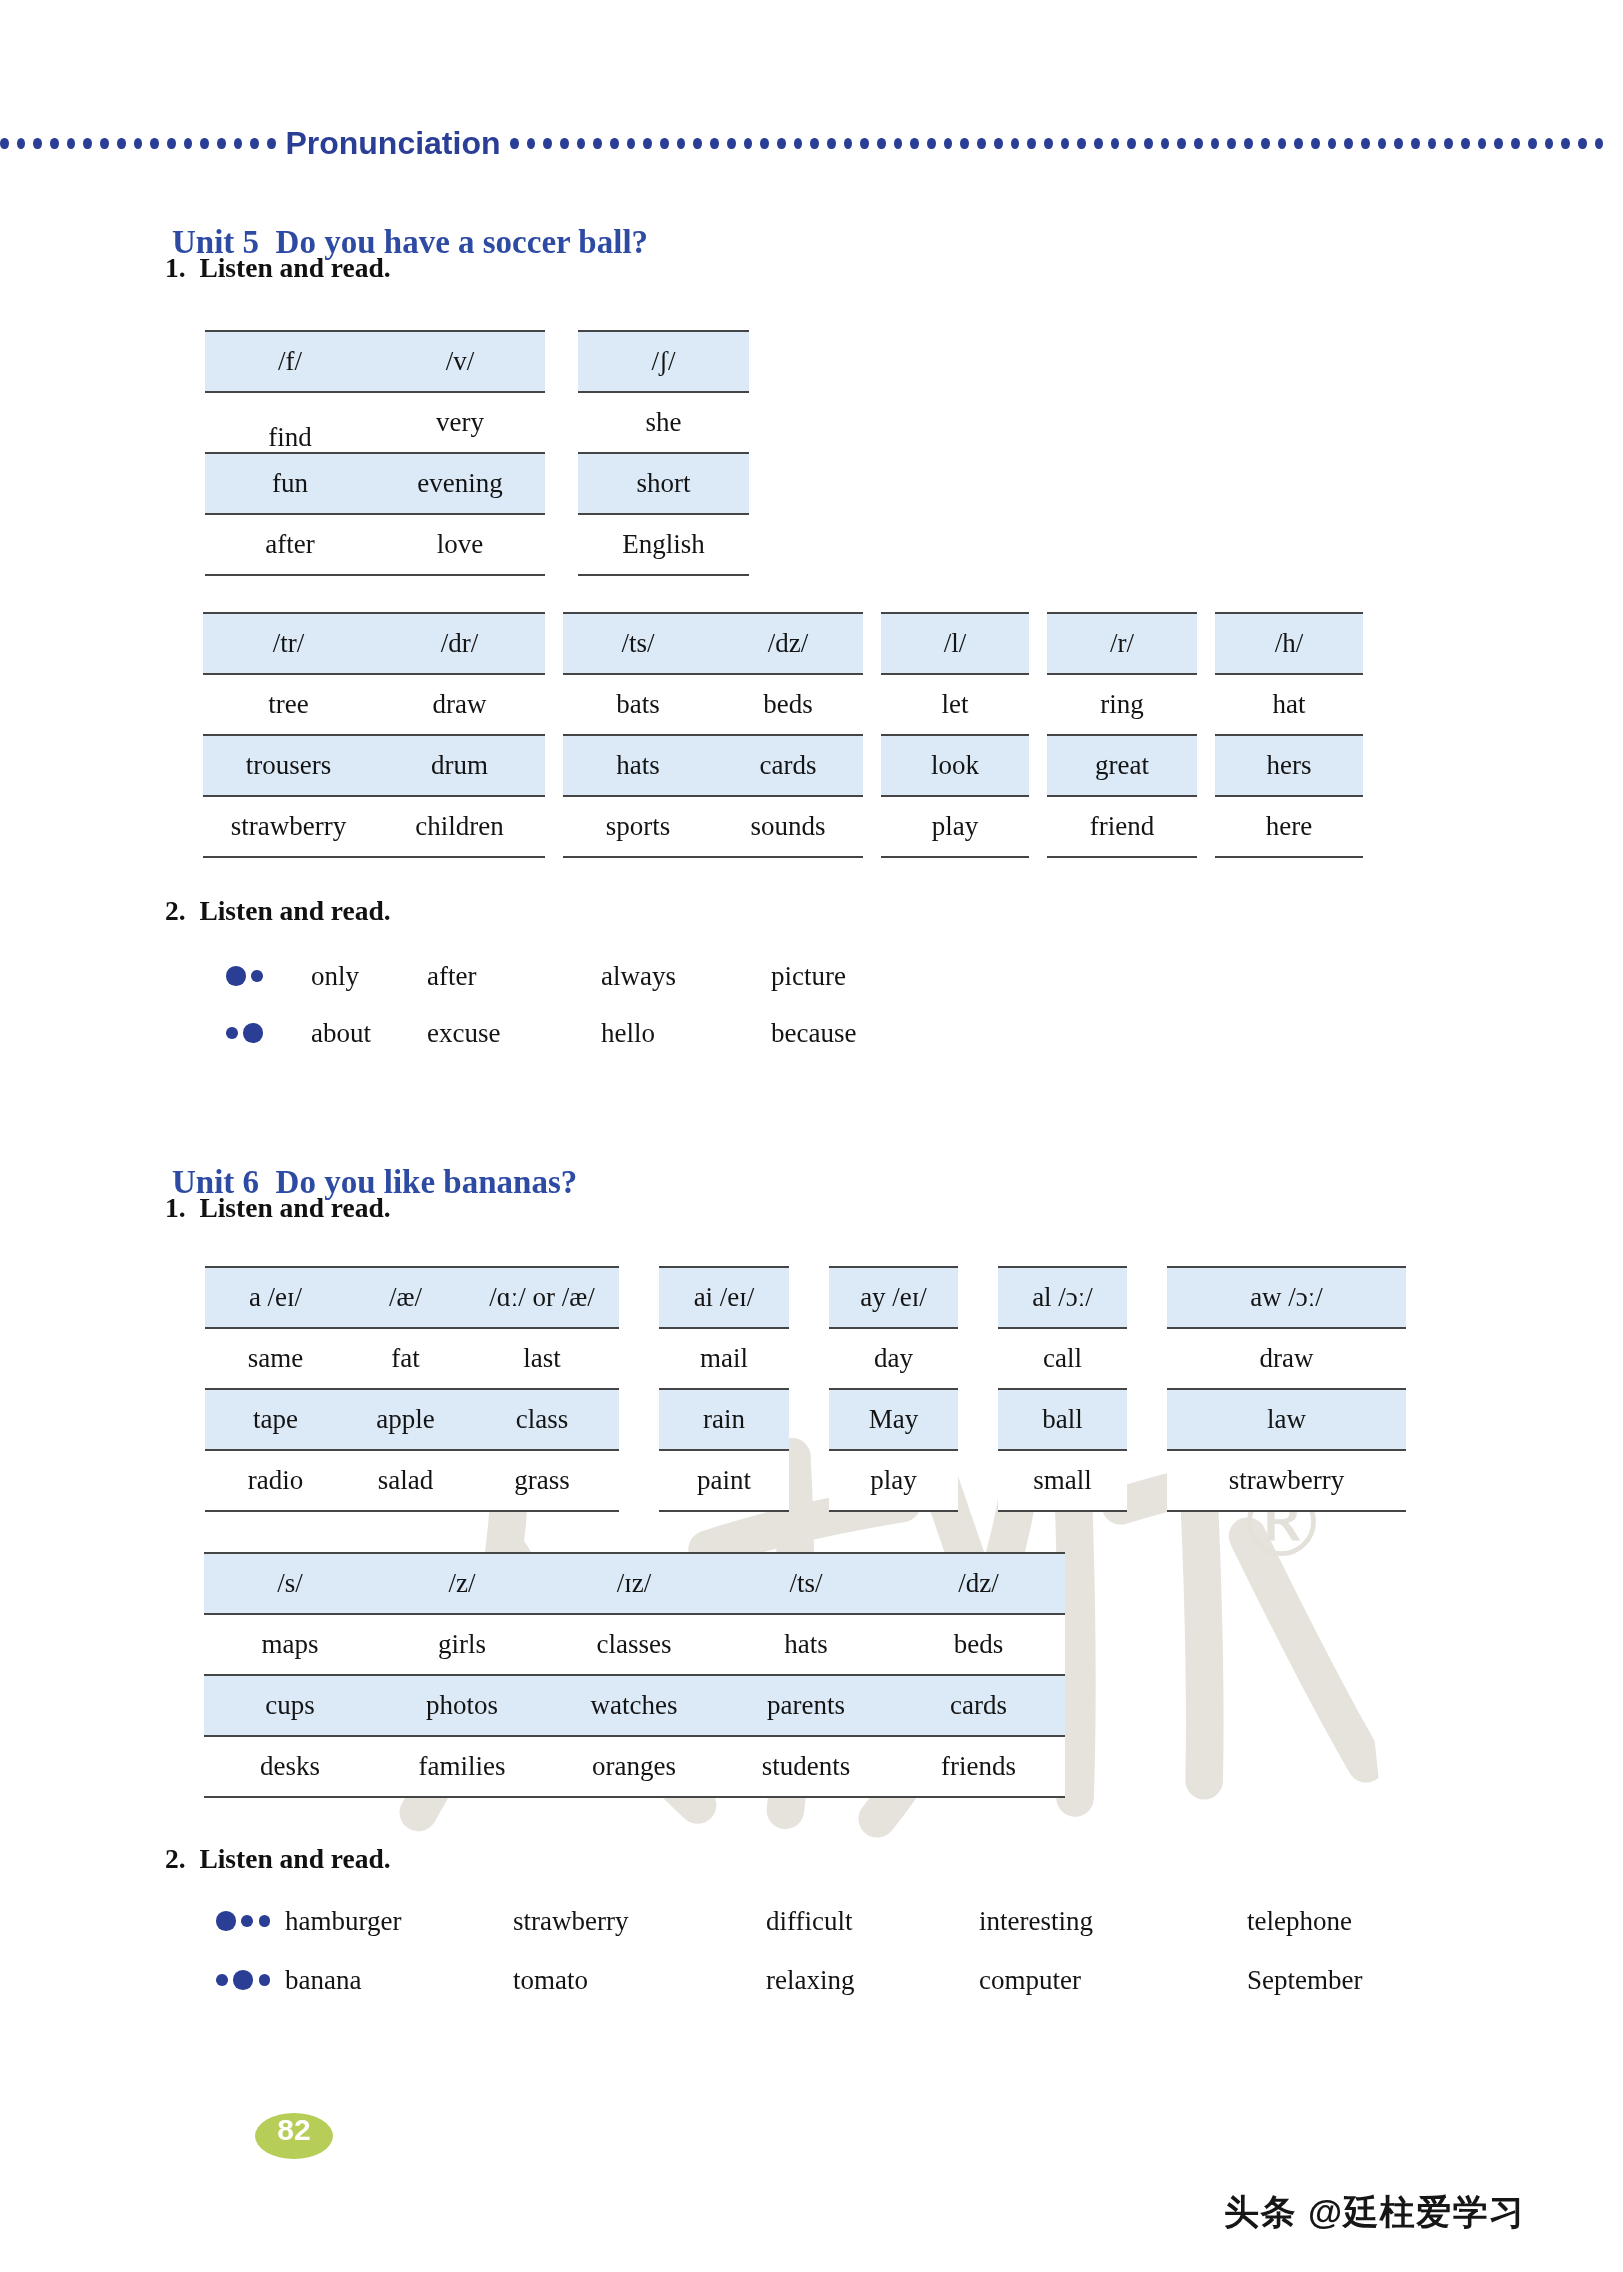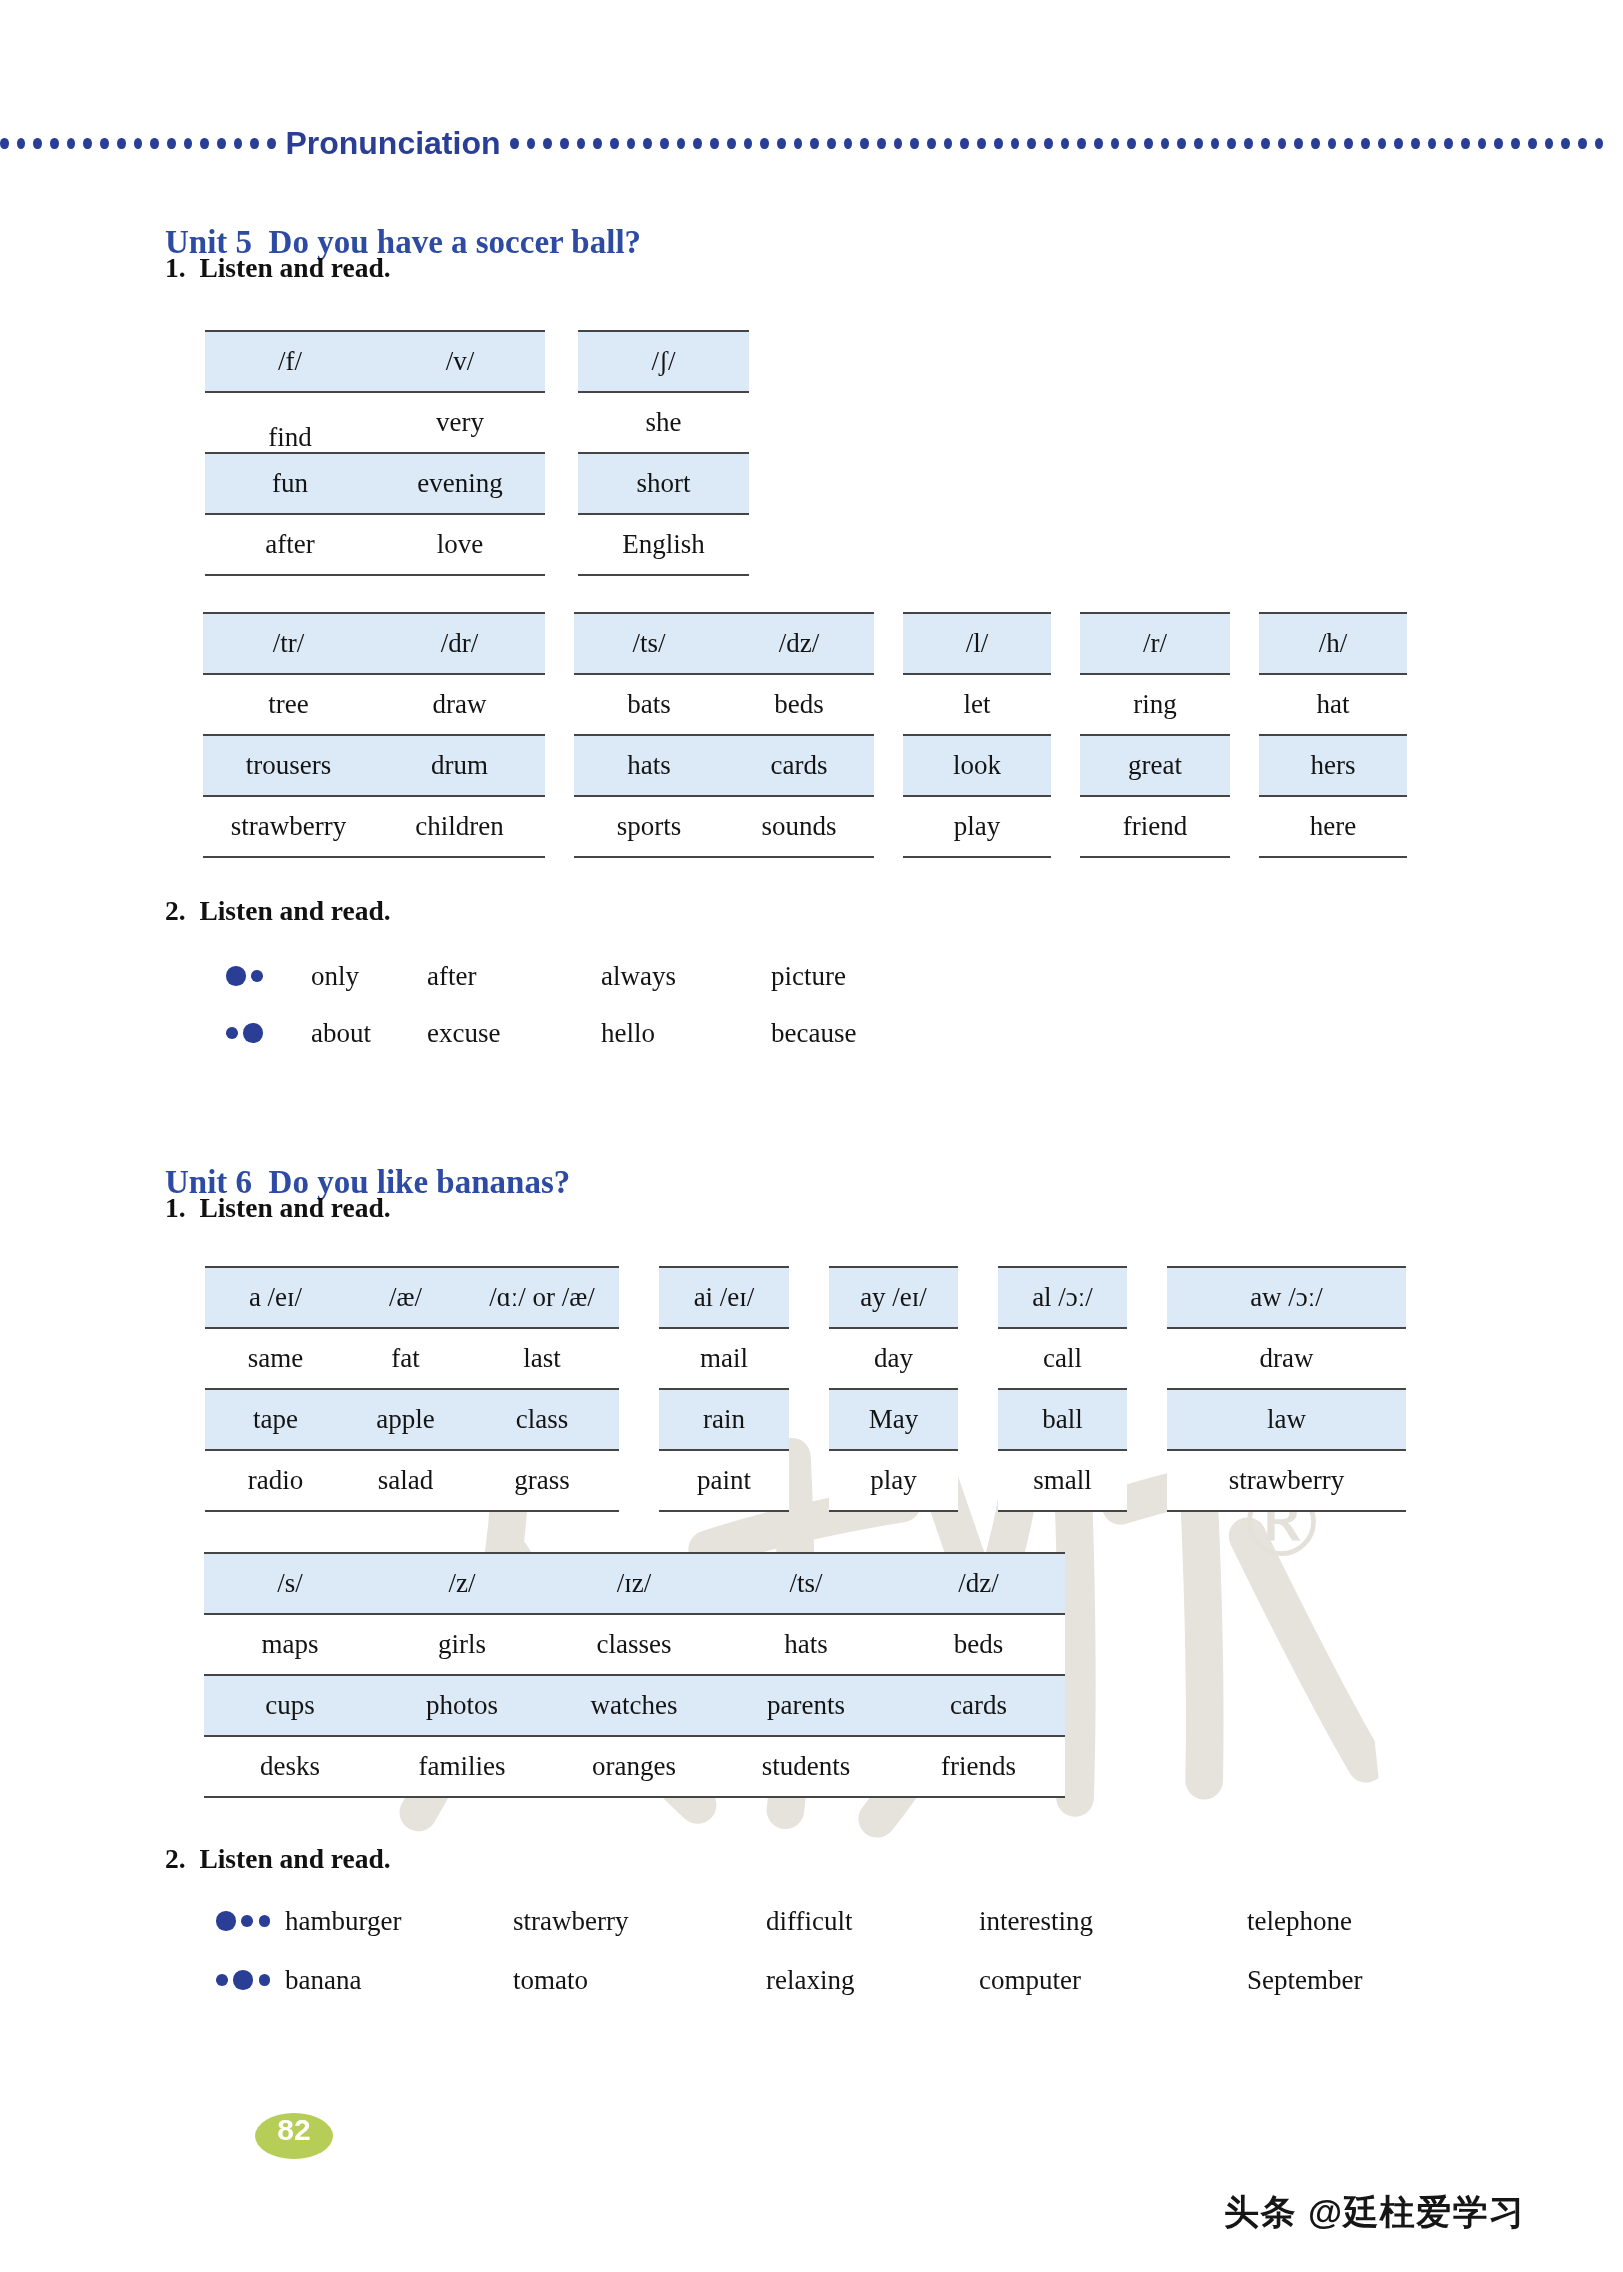--- a/index.html
+++ b/index.html
@@ -12,21 +12,21 @@
   
   .hdr{position:absolute;top:123px;left:0;right:0;height:41px;display:flex;align-items:center;}
   .dotseg{display:flex;align-items:center;gap:8px;overflow:hidden;height:13px;}
   .dotseg.left{width:276px;flex:0 0 auto;}
   .dotseg.right{flex:1 1 auto;}
   .dot{width:8.7px;height:11.6px;border-radius:50%;background:#2a3e96;flex:0 0 auto;}
   .hdr-title{font-family:"Liberation Sans",sans-serif;font-weight:bold;font-size:32px;
     color:#2a3e96;margin:0 9.4px;white-space:nowrap;}
 
   
-  .unit-title{position:absolute;left:165px;font-size:33px;font-weight:bold;color:#2e4ba4;white-space:pre-wrap;}
+  .unit-title{position:absolute;left:172px;font-size:33px;font-weight:bold;color:#2e4ba4;white-space:pre-wrap;}
   .act-label{position:absolute;left:165px;font-size:27.5px;font-weight:bold;color:#111;white-space:pre-wrap;}
 
   
   .trow{position:absolute;display:flex;align-items:flex-start;}
   .pgroup{flex:0 0 auto;}
   .prow{display:flex;height:59px;align-items:center;border-top:2.2px solid #454545;}
   .pgroup .prow:last-child{border-bottom:2.2px solid #454545;}
   .phead,.pblue{background:#dceaf7;}
   .pwhite{background:#ffffff;}
   .pcell{display:inline-block;text-align:center;font-size:27px;color:#141414;white-space:nowrap;}
@@ -199,21 +199,21 @@
         </div>
         <div class="prow pblue">
           <span class="pcell" style="width: 171px;">short</span>
         </div>
         <div class="prow pwhite">
           <span class="pcell" style="width: 171px;">English</span>
         </div>
       </div>
   </div>
 
-  <div class="trow" style="top:612px;left:203px;gap:29px;">
+  <div class="trow" style="top:612px;left:203px;gap:18px;">
     <div class="pgroup">
         <div class="prow phead">
           <span class="pcell" style="width: 171px;">/tr/</span>
           <span class="pcell" style="width: 171px;">/dr/</span>
         </div>
         <div class="prow pwhite">
           <span class="pcell" style="width: 171px;">tree</span>
           <span class="pcell" style="width: 171px;">draw</span>
         </div>
         <div class="prow pblue">

